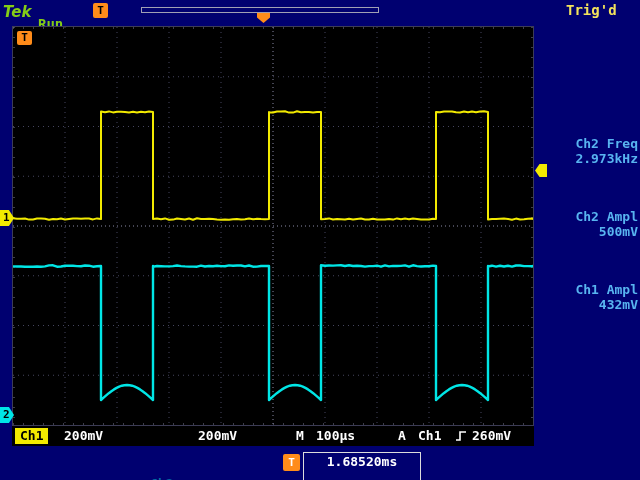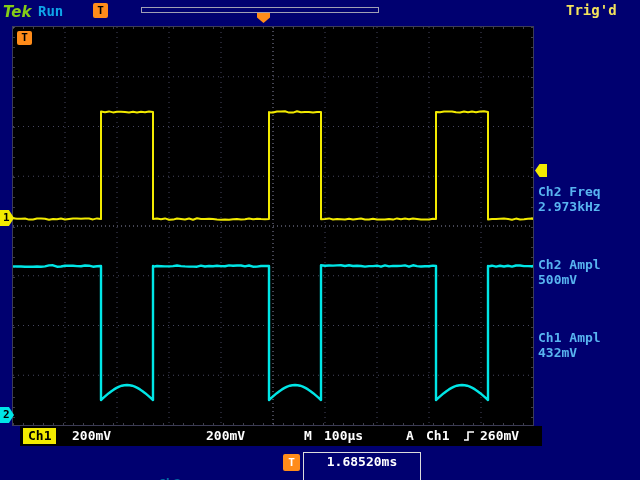--- a/index.html
+++ b/index.html
@@ -3,21 +3,21 @@
 <meta charset="utf-8">
 <style>
   *{margin:0;padding:0;box-sizing:border-box;}
   html,body{background:#000;}
   .screen{position:relative;width:640px;height:480px;background:#000070;overflow:hidden;
           font-family:"DejaVu Sans Mono",monospace;}
 
   
   .brand{position:absolute;left:3px;top:3px;color:#84cc16;
          font:italic bold 15px "DejaVu Sans",sans-serif;}
-  .run{position:absolute;left:38px;top:3px;color:#0ea5e9;font:bold 14px "DejaVu Sans Mono",monospace;}
+  .run{position:absolute;left:38px;top:16px;color:#84cc16;font:bold 14px "DejaVu Sans Mono",monospace;}
   .ticon{display:block;width:15px;height:15px;background:#ff8c1a;color:#000;
          font:bold 11px/15px "DejaVu Sans Mono",monospace;text-align:center;border-radius:2px;}
   .ticon.tb{position:absolute;left:93px;top:3px;}
   .recbar{position:absolute;left:141px;top:7px;width:238px;height:6px;border:1px solid #a0a0b4;}
   .trigarrow{position:absolute;left:257px;top:13px;width:13px;height:10px;background:#ff8c1a;
              clip-path:polygon(0 0,100% 0,100% 45%,50% 100%,0 45%);}
   .trigd{position:absolute;left:566px;top:2px;color:#f2e25c;font:bold 14px "DejaVu Sans Mono",monospace;}
 
   
   .graticule{position:absolute;left:12px;top:26px;width:522px;height:400px;background:#000;
@@ -29,26 +29,26 @@
   
   .chmark{position:absolute;left:0;width:14px;height:16px;color:#000;
           font:bold 11px/16px "DejaVu Sans Mono",monospace;padding-left:3px;
           clip-path:polygon(0 0,64% 0,100% 50%,64% 100%,0 100%);}
   .chmark.ch1{top:210px;background:#f2ea00;}
   .chmark.ch2{top:407px;background:#00e6e6;}
   .lvlarrow{position:absolute;left:535px;top:164px;width:12px;height:13px;background:#f2ea00;
             clip-path:polygon(100% 0,38% 0,0 50%,38% 100%,100% 100%);}
 
   
-  .readout{position:absolute;left:538px;width:100px;text-align:left;color:#58b4f0;
-           font:bold 13px/15px "DejaVu Sans Mono",monospace;margin-top:48px;}
+  .readout{position:absolute;left:538px;width:100px;text-align:right;color:#58b4f0;
+           font:bold 13px/15px "DejaVu Sans Mono",monospace;}
   .r0{top:136px;} .r1{top:209px;} .r2{top:282px;}
 
   
-  .statusbar{position:absolute;left:20px;top:426px;width:522px;height:20px;background:#000;
+  .statusbar{position:absolute;left:12px;top:426px;width:522px;height:20px;background:#000;
              color:#fff;font:bold 13px/20px "DejaVu Sans Mono",monospace;padding-left:34px;}
   .statusbar .s{position:absolute;top:0;white-space:nowrap;}
   .ch1badge{position:absolute;left:3px;top:2px;height:16px;background:#f2ea00;color:#000;
             font:bold 13px/16px "DejaVu Sans Mono",monospace;padding:0 5px;}
   .ch1scale{left:52px;} .ch2label{left:138px;color:#0369a1;margin-top:48px;} .ch2scale{left:186px;}
   .mlabel{left:284px;} .mval{left:304px;}
   .alabel{left:386px;} .asrc{left:406px;} .alevel{left:460px;}
   .slope{position:absolute;left:443px;top:4px;}
 
   

